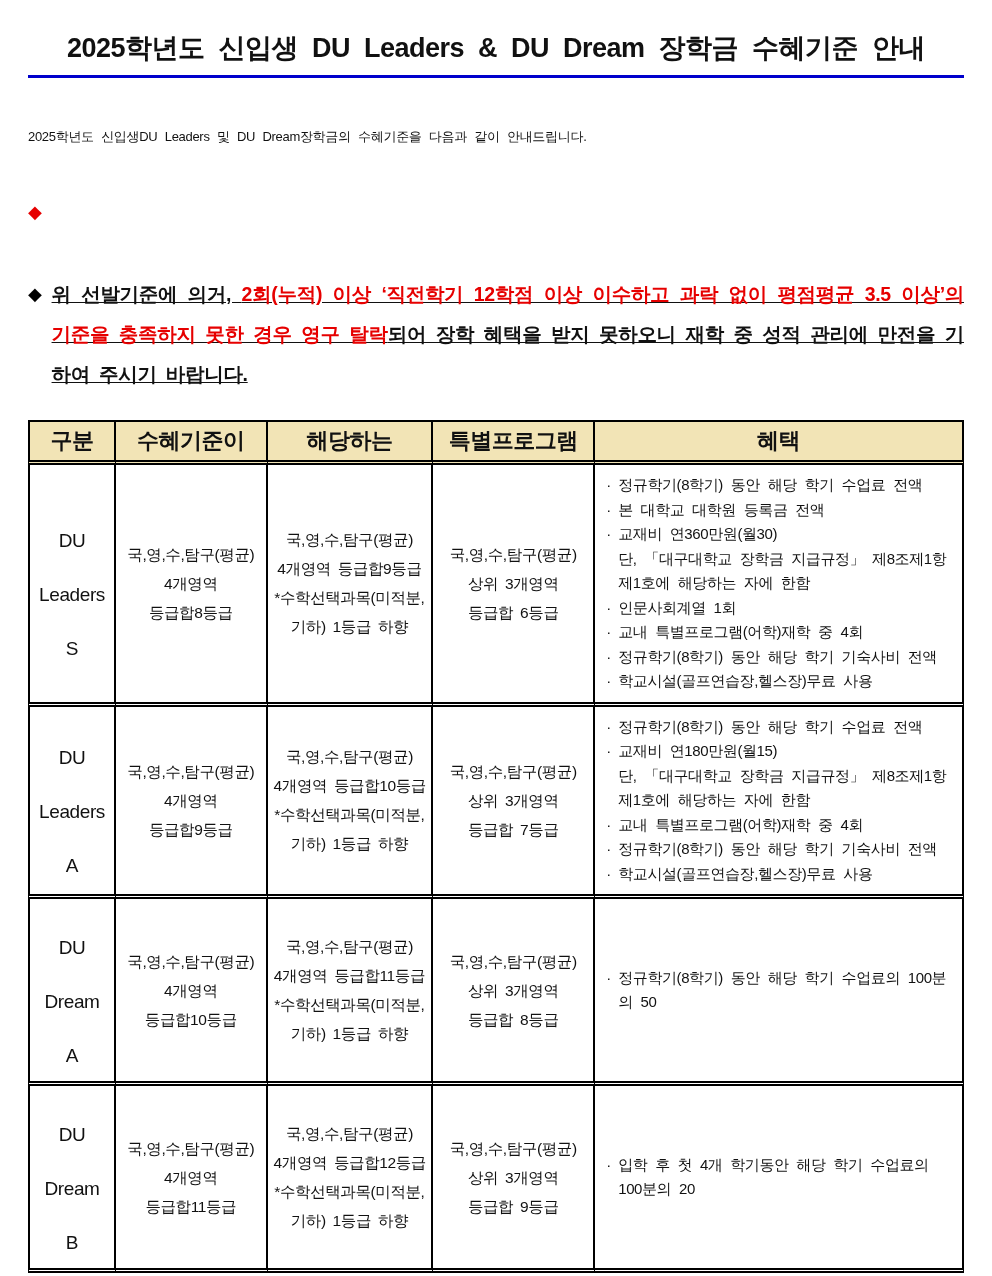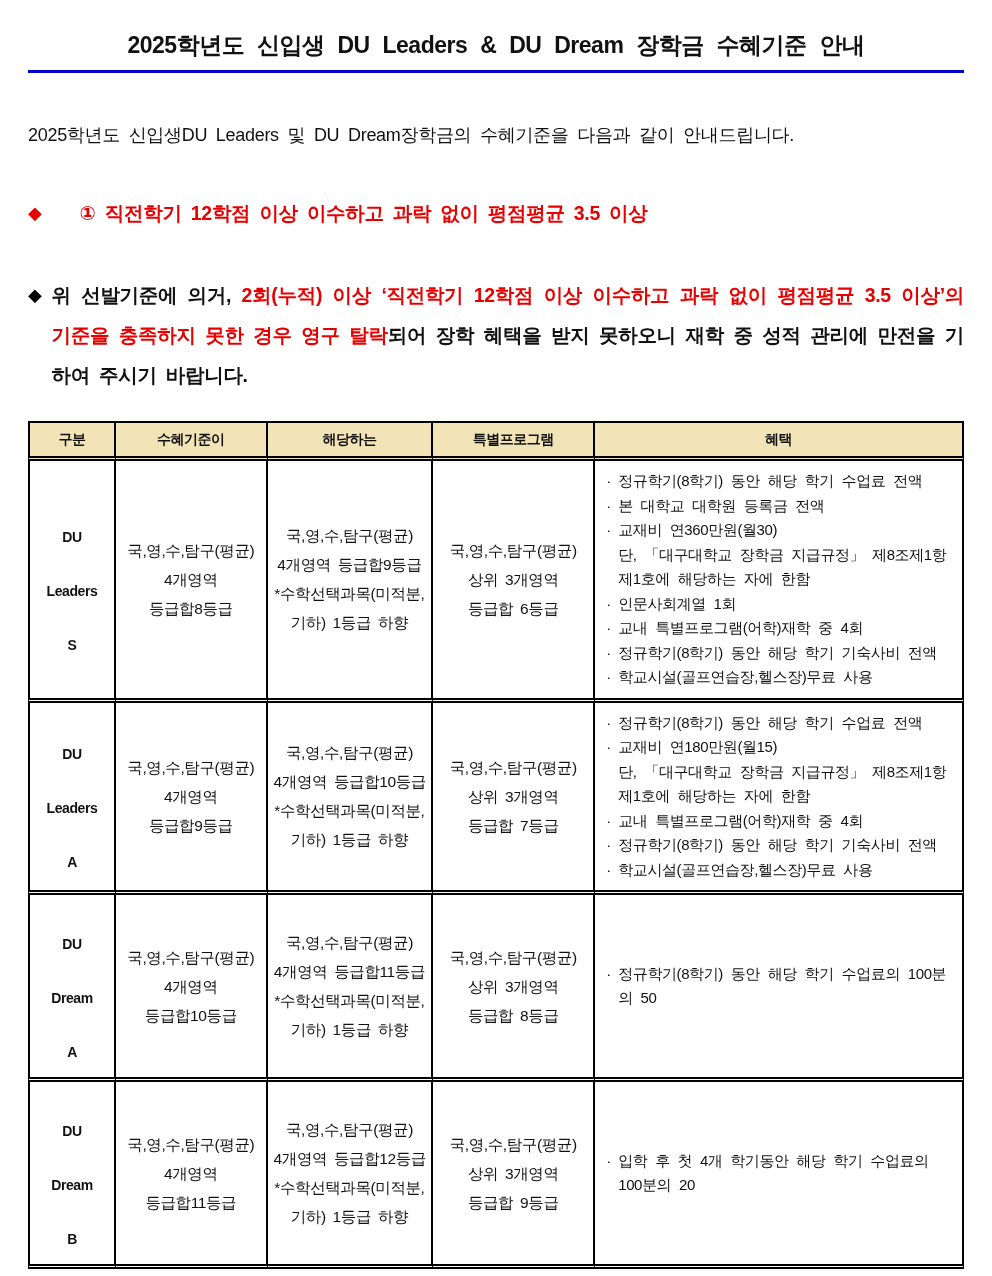--- a/index.html
+++ b/index.html
@@ -14,79 +14,79 @@
   body{
     width:992px;
     min-height:1276px;
     margin:0 auto;
     font-family:"Liberation Sans","DejaVu Sans",sans-serif;
     color:var(--ink);
     padding:26px 28px 20px 28px;
   }
   .page-title{
     text-align:center;
-    font-size:23px;
+    font-size:27px;
     font-weight:700;
     word-spacing:7px;
     letter-spacing:-0.5px;
     padding:4px 0 2px 0;
   }
   .title-rule{
     height:3px;
     background:var(--blue);
     margin-top:7px;
   }
   .intro{
     margin-top:50px;
-    font-size:18px;
+    font-size:13px;
     word-spacing:4px;
     letter-spacing:-0.3px;
   }
   .section{
     display:flex;
     gap:10px;
     font-weight:700;
     font-size:19.5px;
     letter-spacing:-0.3px;
     word-spacing:4px;
   }
   .section-1{margin-top:46px;color:var(--red);}
   .section-2{margin-top:42px;color:var(--ink);}
   .diamond{flex:0 0 auto;line-height:40px;font-size:18px;}
   .section-1 .diamond{color:var(--red);}
   .section-2 .diamond{color:#000;}
   .section-content{flex:1;line-height:40px;}
-  .section-2 .section-content{text-align:justify;}
+  .section-2 .section-content{text-align:justify;text-decoration:underline;}
   .section-item{padding-left:28px;}
   .red-text{color:var(--red);}
   table.criteria{
     margin-top:26px;
     width:100%;
     border-collapse:separate;
     border-spacing:0;
     table-layout:fixed;
   }
   th,td{
     border-right:2px solid #000;
     border-bottom:5px double #000;
     vertical-align:middle;
     text-align:center;
   }
   th:first-child,td:first-child{border-left:2px solid #000;}
   th{
     border-top:2px solid #000;
     background:var(--hdr-bg);
-    font-size:14px;
+    font-size:22px;
     font-weight:700;
     letter-spacing:-0.5px;
     height:40px;
     padding:4px 2px;
   }
   td{padding:10px 6px;font-size:15.5px;letter-spacing:-0.4px;}
-  .label-line{font-weight:700;font-size:14px;line-height:30px;margin-top:24px;}
+  .label-line{font-weight:400;font-size:19px;line-height:30px;margin-top:24px;}
   .cell-line{line-height:29px;word-spacing:3px;white-space:nowrap;}
   td.benefits-cell{text-align:left;padding:8px 8px 8px 10px;}
   .benefit-item{
     position:relative;
     padding-left:13px;
     font-size:15px;
     line-height:24.5px;
     word-spacing:4px;
     letter-spacing:-0.4px;
   }
@@ -98,21 +98,20 @@
 <header>
   <h1 class="page-title">2025학년도 신입생 DU Leaders &amp; DU Dream 장학금 수혜기준 안내</h1>
   <div class="title-rule"></div>
 </header>
 
 <p class="intro">2025학년도 신입생DU Leaders 및 DU Dream장학금의 수혜기준을 다음과 같이 안내드립니다.</p>
 
 <div class="section section-1">
   <span class="diamond">◆</span>
   <div class="section-content">
-    <div class="section-item">① 직전학기 12학점 이상 이수하고 과락 없이 평점평균 3.5 이상</div>
   </div>
 </div>
 
 <div class="section section-2">
   <span class="diamond">◆</span>
   <div class="section-content"><span>위 선발기준에 의거, </span><span class="red-text">2회(누적) 이상 ‘직전학기 12학점 이상 이수하고 과락 없이 평점평균 3.5 이상’의 기준을 충족하지 못한 경우 영구 탈락</span><span>되어 장학 혜택을 받지 못하오니 재학 중 성적 관리에 만전을 기하여 주시기 바랍니다.</span></div>
 </div>
 
 <table class="criteria">
   <colgroup>

